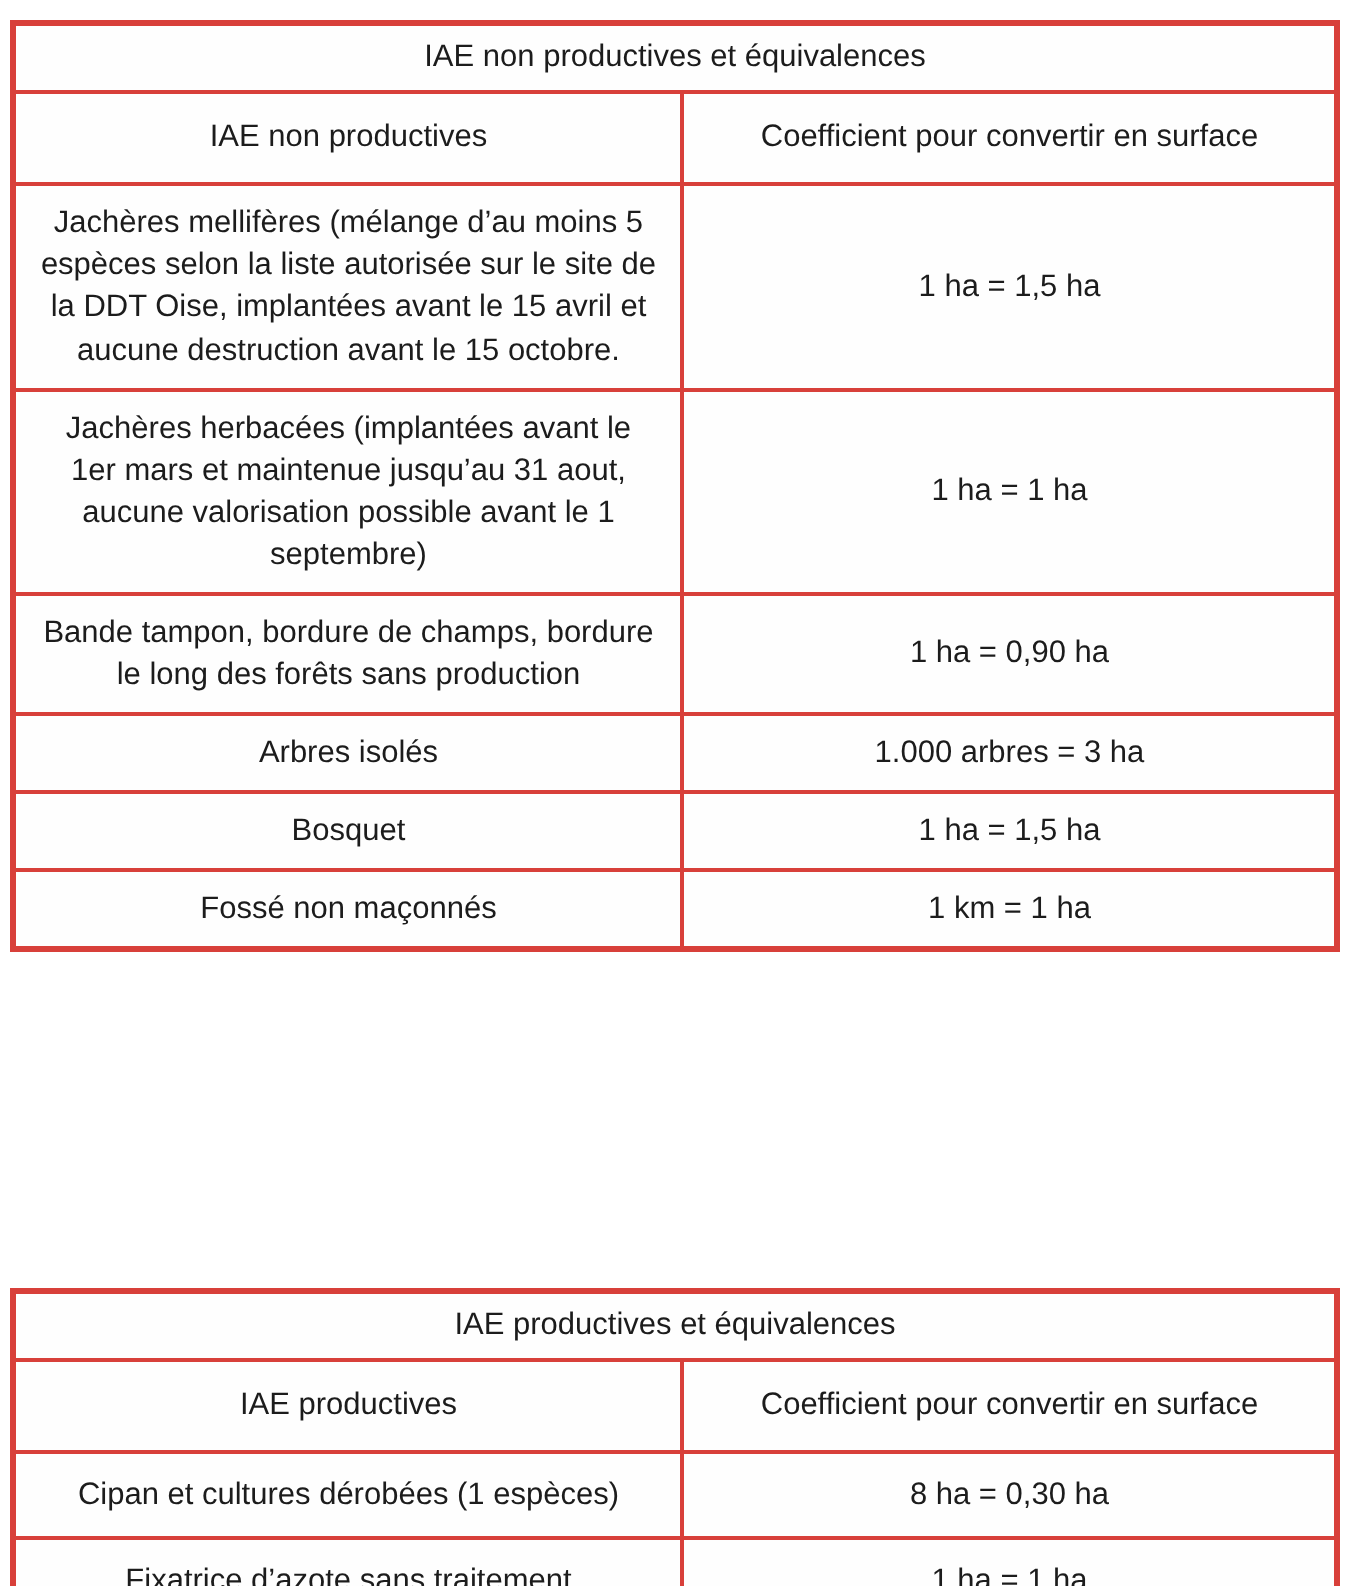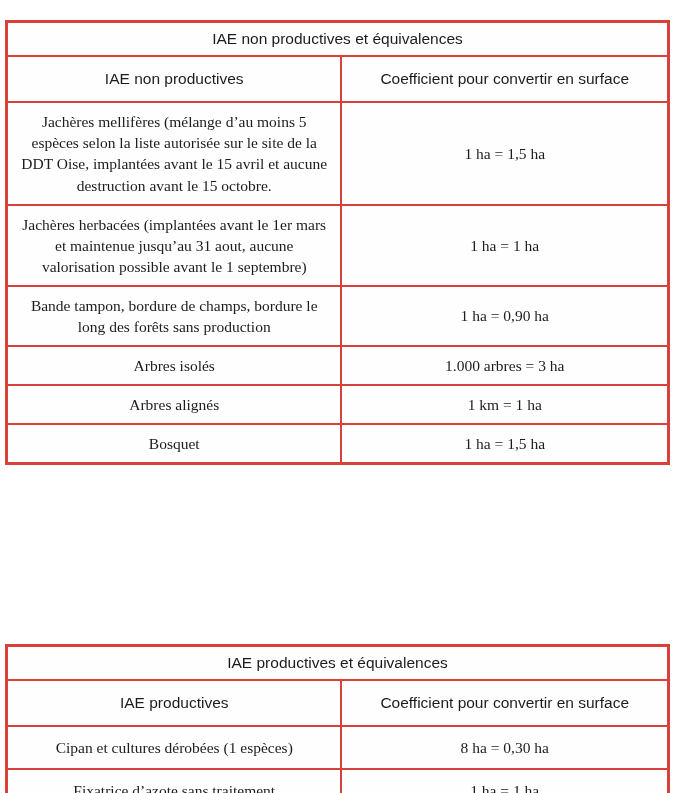--- a/index.html
+++ b/index.html
@@ -17,21 +17,21 @@
   }
   table.iae-table {
     position: absolute;
     left: 5px;
     width: 665px;
     border-collapse: collapse;
     table-layout: fixed;
     border: 3px solid #d8403a;
     background: #ffffff;
   }
-  #table-1 { top: 20px; }
+  #table-1 { top: 10px; }
   #table-2 { top: 644px; }
   .iae-table th,
   .iae-table td {
     border: 2px solid #d8403a;
     text-align: center;
     vertical-align: middle;
     font-weight: normal;
     font-size: 15.5px;
     color: #1c1c1c;
     background: #fefefe;
@@ -40,21 +40,20 @@
     padding: 6px 8px;
     line-height: 1.3;
   }
   .iae-table .col-head {
     padding: 12px 8px;
     line-height: 1.3;
   }
   .iae-table td {
     padding: 8px 12px;
     line-height: 1.36;
-    font-family: Liberation Serif, serif;
   }
   #table-2 td {
     padding: 10px 12px;
   }
 </style>
 </head>
 <body>
 
 <div class="doc">
 
@@ -83,26 +82,26 @@
         </tr>
         <tr>
           <td>Bande tampon, bordure de champs, bordure le long des forêts sans production</td>
           <td>1 ha = 0,90 ha</td>
         </tr>
         <tr>
           <td>Arbres isolés</td>
           <td>1.000 arbres = 3 ha</td>
         </tr>
         <tr>
-          <td>Arbres alignés</td>
-          <td>1 km = 1 ha</td>
+          <td>Bosquet</td>
+          <td>1 ha = 1,5 ha</td>
         </tr>
         <tr>
-          <td>Bosquet</td>
-          <td>1 ha = 1,5 ha</td>
+          <td>Fossé non maçonnés</td>
+          <td>1 km = 1 ha</td>
         </tr>
       </tbody>
   </table>
 
   <table class="iae-table" id="table-2">
     <colgroup>
         <col style="width:50.6%">
         <col style="width:49.4%">
       </colgroup>
     <thead>

